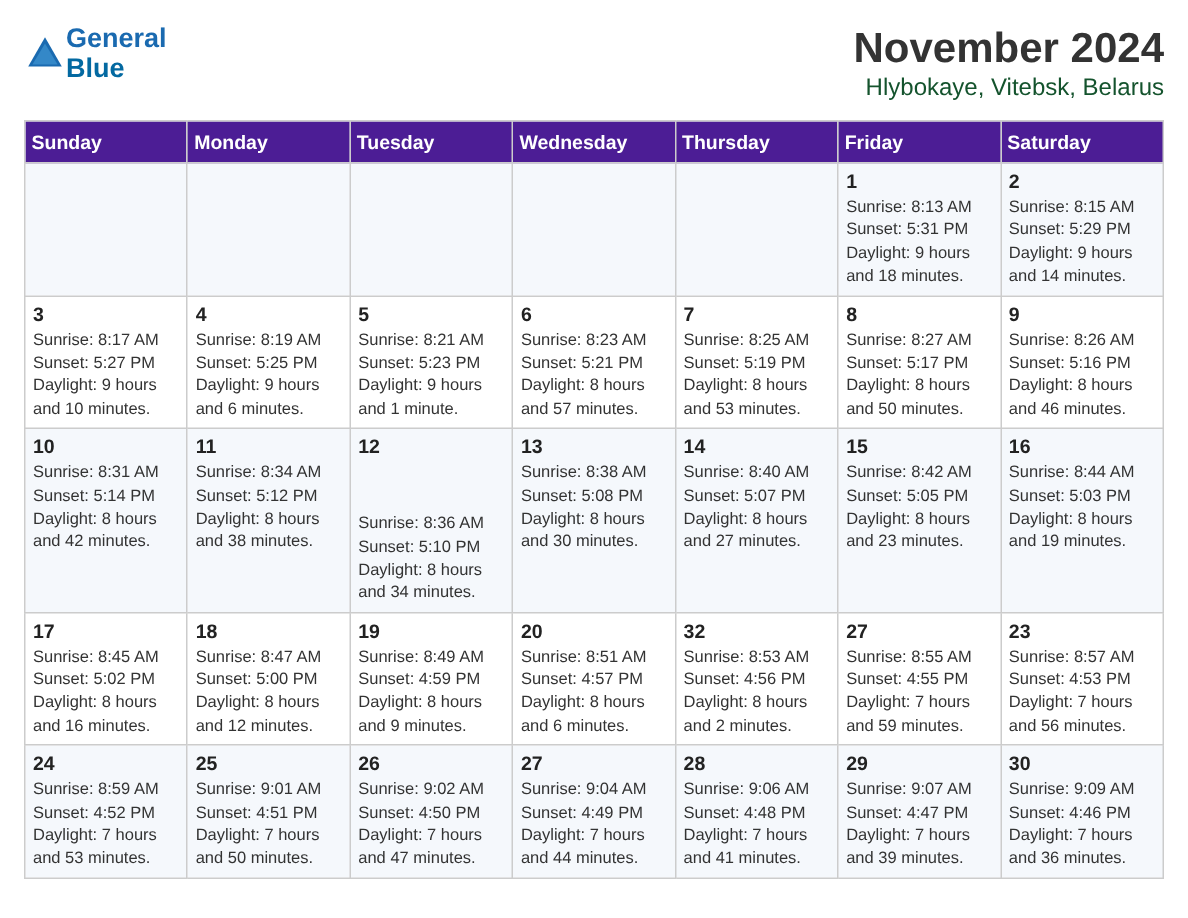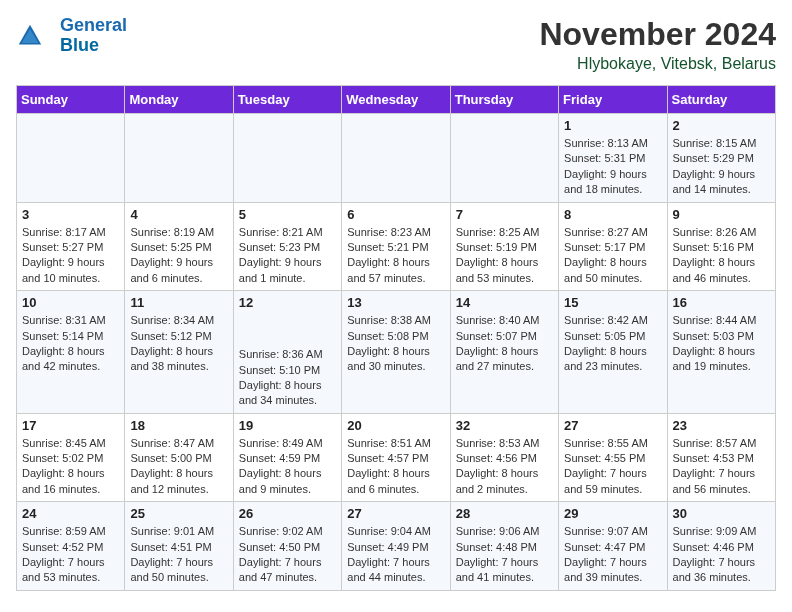--- a/index.html
+++ b/index.html
@@ -12,55 +12,55 @@
     }
     .header-area {
       display: flex;
       justify-content: space-between;
       align-items: flex-start;
       margin-bottom: 12px;
     }
     .logo {
       display: flex;
       align-items: center;
-      gap: 16px;
+      gap: 0;
     }
     .logo-text {
       font-size: 18px;
       font-weight: bold;
       color: #333;
       line-height: 1.1;
     }
     .logo-text span {
       color: #1a6ab0;
     }
     .logo-icon {
       width: 28px;
       height: 28px;
     }
     .title-area {
       text-align: right;
     }
     .month-title {
-      font-size: 32px;
+      font-size: 28px;
       font-weight: bold;
       color: #333;
     }
     .location-title {
       font-size: 16px;
       color: #14532d;
       margin-top: 2px;
     }
     table {
       width: 100%;
       border-collapse: collapse;
       table-layout: fixed;
     }
     thead tr th {
-      background-color: #6d28d9;
+      background-color: #4c1d95;
       color: #fff;
       font-size: 13px;
       font-weight: bold;
       padding: 6px 4px;
       text-align: left;
       border: 1px solid #ccc;
     }
     tbody tr td {
       border: 1px solid #ccc;
       vertical-align: top;

